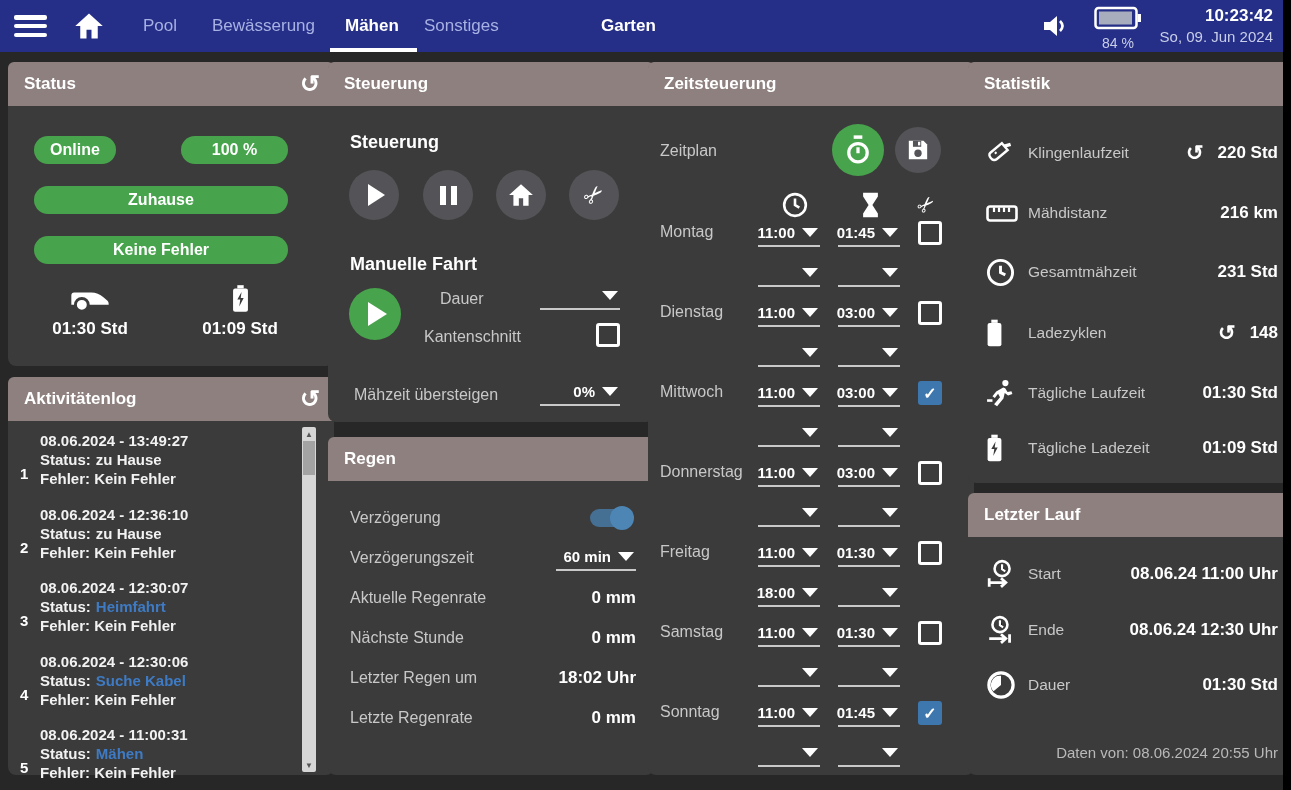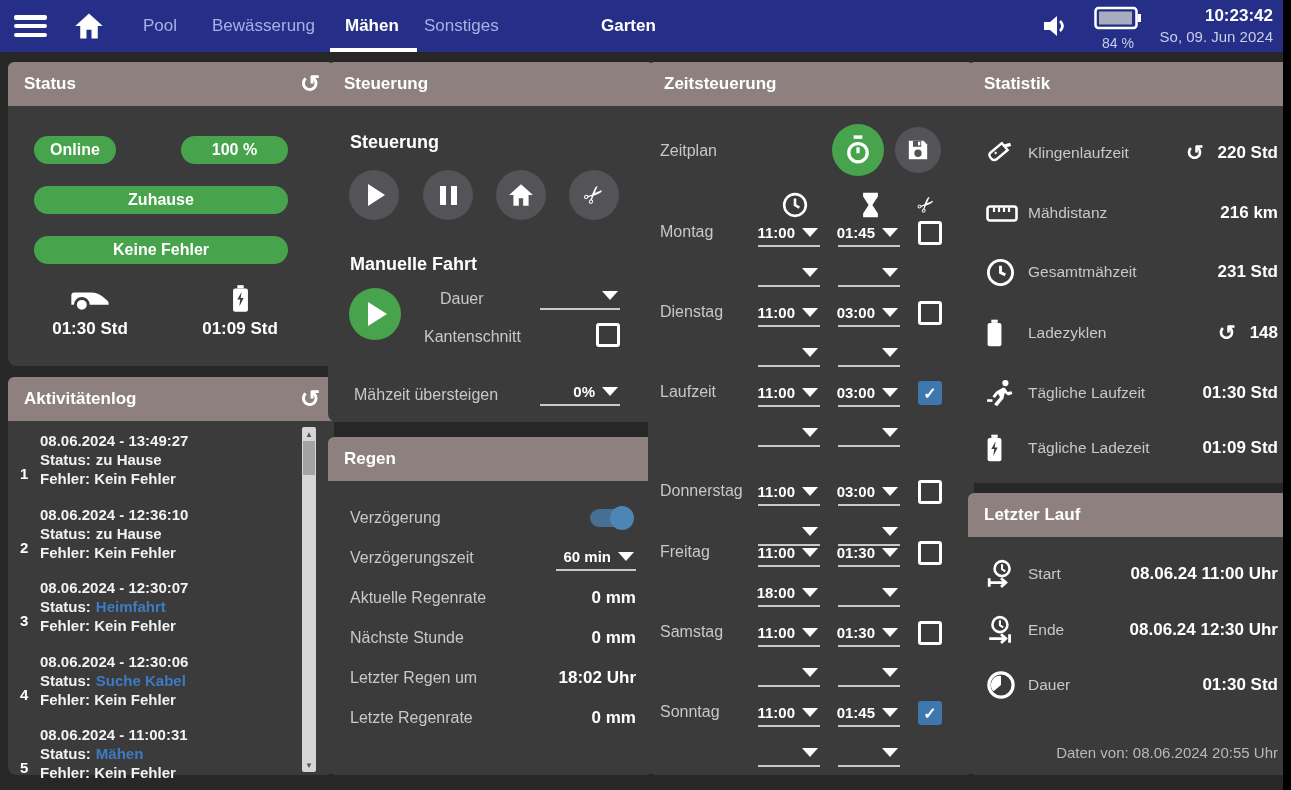--- a/index.html
+++ b/index.html
@@ -356,42 +356,42 @@
     <div class="dd abs" style="left:110px; top:40px; width:62px">
         <span class="dd-val"></span>
         <i class="arr"></i>
       </div>
     <div class="dd abs" style="left:190px; top:40px; width:62px">
         <span class="dd-val"></span>
         <i class="arr"></i>
       </div>
   </div>
   <div class="day" style="top:319px">
-    <span class="day-label">Laufzeit</span>
+    <span class="day-label">Mittwoch</span>
     <div class="dd abs" style="left:110px; top:0; width:62px">
         <span class="dd-val">11:00</span>
         <i class="arr"></i>
       </div>
     <div class="dd abs" style="left:190px; top:0; width:62px">
         <span class="dd-val">03:00</span>
         <i class="arr"></i>
       </div>
     <div class="cb checked" style="left:270px; top:0">
         <span class="cb-check">✓</span>
       </div>
     <div class="dd abs" style="left:110px; top:40px; width:62px">
         <span class="dd-val"></span>
         <i class="arr"></i>
       </div>
     <div class="dd abs" style="left:190px; top:40px; width:62px">
         <span class="dd-val"></span>
         <i class="arr"></i>
       </div>
   </div>
-  <div class="day" style="top:418px">
+  <div class="day" style="top:399px">
     <span class="day-label">Donnerstag</span>
     <div class="dd abs" style="left:110px; top:0; width:62px">
         <span class="dd-val">11:00</span>
         <i class="arr"></i>
       </div>
     <div class="dd abs" style="left:190px; top:0; width:62px">
         <span class="dd-val">03:00</span>
         <i class="arr"></i>
       </div>
     <div class="cb" style="left:270px; top:0"></div>

